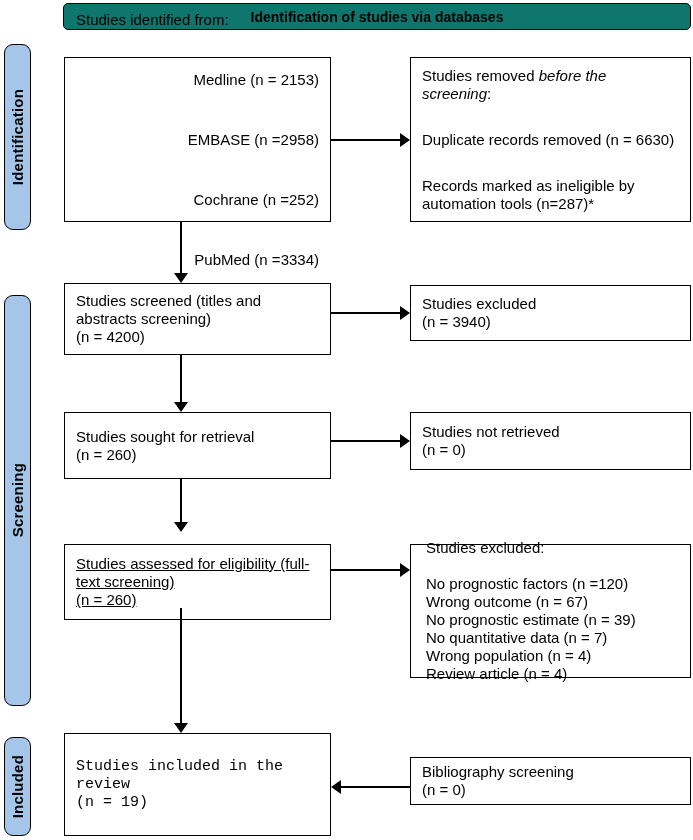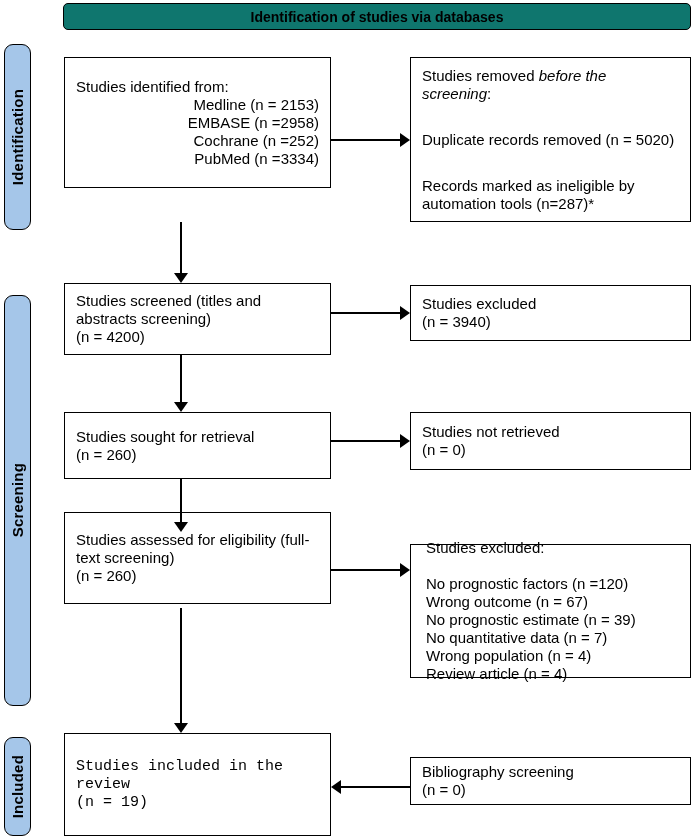--- a/index.html
+++ b/index.html
@@ -60,53 +60,53 @@
   <div class="stage" style="top: 44px; height: 186px; background: rgb(165, 198, 233);">
     <span>Identification</span>
   </div>
   <div class="stage" style="top: 295px; height: 411px; background: rgb(165, 198, 233);">
     <span>Screening</span>
   </div>
   <div class="stage" style="top: 737px; height: 99px; background: rgb(165, 198, 233);">
     <span>Included</span>
   </div>
 
-  <div class="box col1" style="top:57px; height:131px;">
+  <div class="box col1" style="top:57px; height:165px;gap:42px;">
     <div>Studies identified from:</div>
     <div class="indent">Medline (n = 2153)</div>
     <div class="indent">EMBASE (n =2958)</div>
     <div class="indent">Cochrane (n =252)</div>
     <div class="indent">PubMed (n =3334)</div>
   </div>
 
   <div class="box col1" style="top:283px; height:72px;">
     <div>Studies screened (titles and abstracts screening)</div>
     <div>(n = 4200)</div>
   </div>
 
   <div class="box col1" style="top:412px; height:67px;justify-content:center;">
     <div>Studies sought for retrieval</div>
     <div>(n = 260)</div>
   </div>
 
-  <div class="box col1" style="top:512px; height:92px;">
+  <div class="box col1" style="top:544px; height:76px;text-decoration:underline;">
     <div>Studies assessed for eligibility (full-text screening)</div>
     <div>(n = 260)</div>
   </div>
 
   <div class="box col1" style="top:733px; height:103px;font-family:Liberation Mono, monospace;">
     <div>Studies included in the review</div>
     <div>(n = 19)</div>
   </div>
 
   <div class="box col2" style="top:57px; height:165px;gap:28px;">
     <div>
       <span>Studies removed </span><span class="it">before the screening</span><span>:</span>
     </div>
-    <div>Duplicate records removed (n = 5020)</div>
+    <div>Duplicate records removed (n = 6630)</div>
     <div>Records marked as ineligible by automation tools (n=287)*</div>
   </div>
 
   <div class="box col2" style="top:285px; height:56px;">
     <div>Studies excluded</div>
     <div>(n = 3940)</div>
   </div>
 
   <div class="box col2" style="top:412px; height:58px;">
     <div>Studies not retrieved</div>

